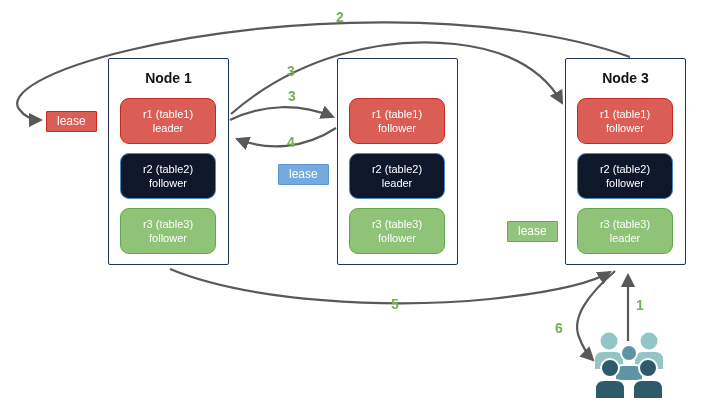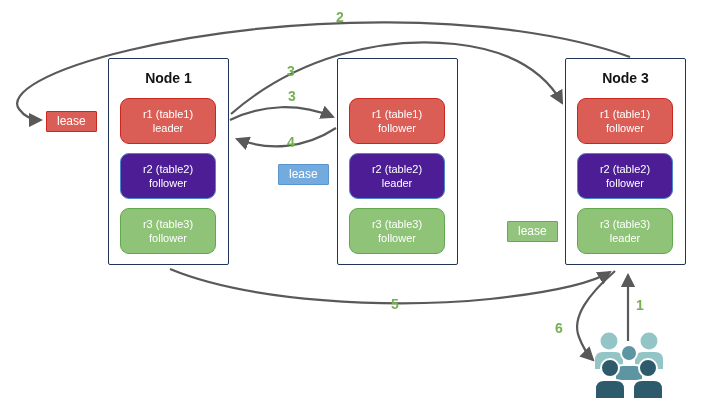--- a/index.html
+++ b/index.html
@@ -14,21 +14,21 @@
   }
   .node-title{
     text-align:center;margin-top:11px;font-size:14px;font-weight:bold;color:#141414;
   }
   .replica{
     position:absolute;left:11px;width:96px;height:46px;border-radius:9px;
     display:flex;flex-direction:column;align-items:center;justify-content:center;
     color:#ffffff;font-size:11px;line-height:1.3;box-sizing:border-box;text-align:center;
   }
   .replica.red{background:#db5e56;border:1.6px solid #c9281e;}
-  .replica.blue{background:#4c1d95;border:1.6px solid #4d87c7;}
+  .replica.blue{background:#0f172a;border:1.6px solid #4d87c7;}
   .replica.green{background:#8fc377;border:1.6px solid #61a74b;justify-content:center;}
   .r-pos-0{top:39px;} .r-pos-1{top:94px;} .r-pos-2{top:149px;}
   .lease{
     position:absolute;z-index:3;color:#ffffff;font-size:12px;
     padding:2px 10px 3px 10px;border-radius:1px;box-sizing:border-box;
   }
   .lease.red{background:#db5e56;border:1.6px solid #c9281e;left:46px;top:111px;}
   .lease.blue{background:#74abdf;border:1.6px solid #5b95cf;left:278px;top:164px;}
   .lease.green{background:#93c47d;border:1.6px solid #6aa84f;left:507px;top:221px;}
   .step{

